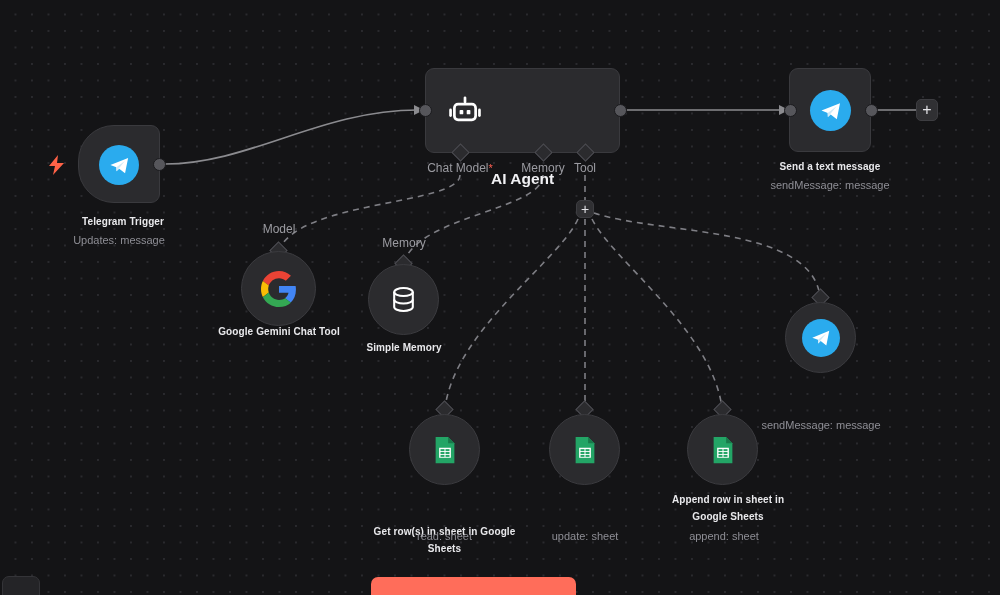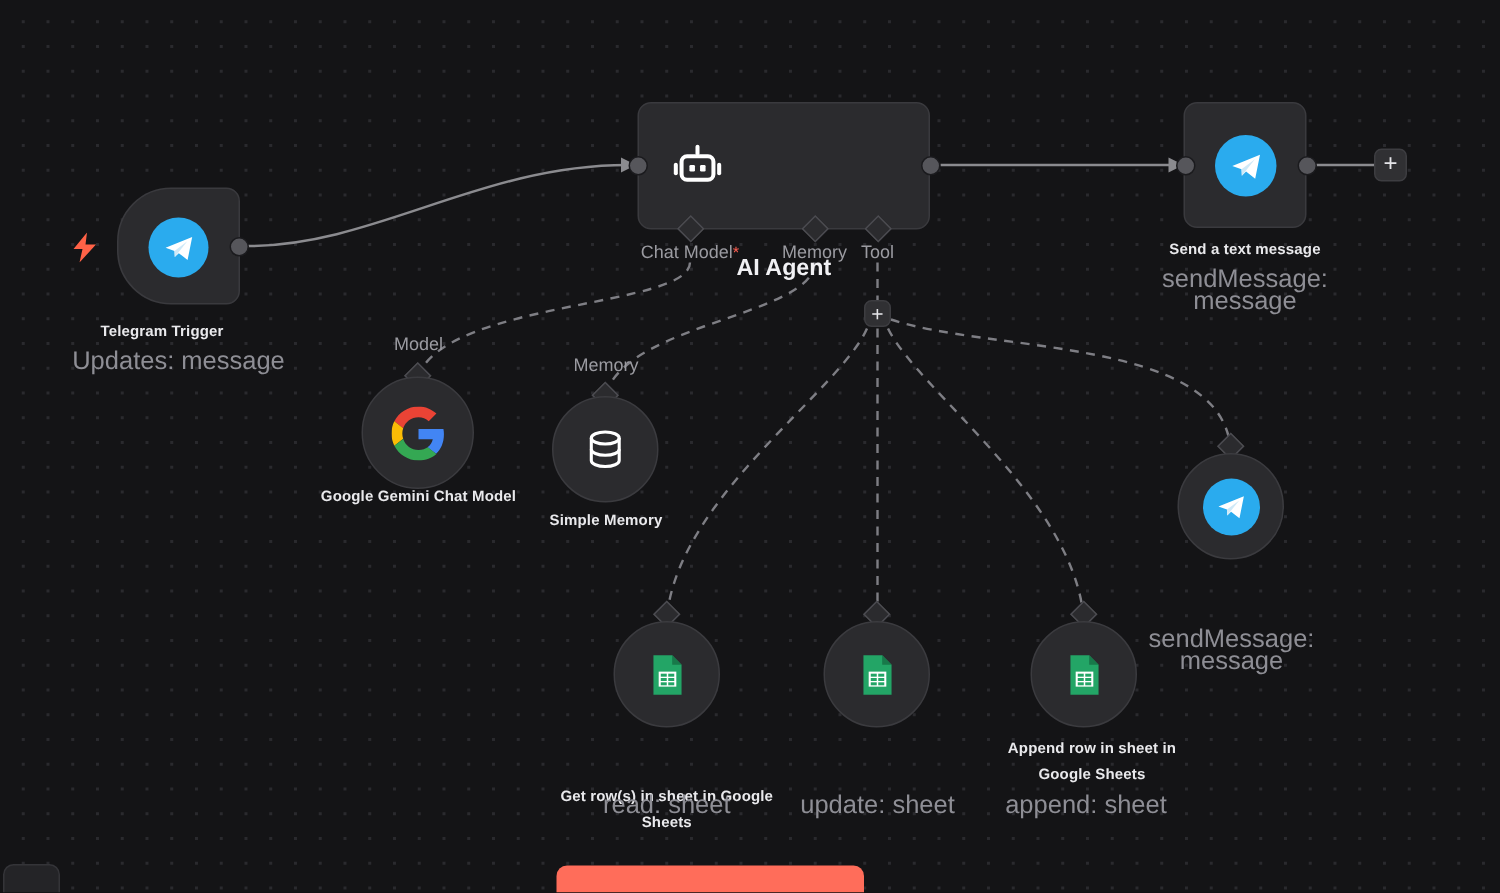--- a/index.html
+++ b/index.html
@@ -92,21 +92,21 @@
     color: #e9e9ec;
     font-size: 10px;
     font-weight: bold;
     line-height: 17px;
     letter-spacing: .1px;
   }
   .node-sub {
     position: absolute;
     text-align: center;
     color: #8e8e95;
-    font-size: 17px;
+    font-size: 11px;
     line-height: 15px;
   }
   .port-label {
     position: absolute;
     color: #9b9ba1;
     font-size: 12px;
     text-align: center;
     white-space: nowrap;
   }
   .req-star { color: #ff5f52; font-size: 11px; }
@@ -207,21 +207,21 @@
 
   <div class="node-rect trigger" style="left:78px; top:125px; width:82px; height:78px;">
     <div class="tg" style="position:absolute; left:20px; top:19px; width:40px; height:40px;">
       <svg width="23" height="23" viewBox="0 0 24 24" aria-hidden="true">
         <path d="M2.5 11.6 L21 4.2 L17.8 20.2 L11.7 15.4 L8.9 18.1 L8.7 13.9 Z" fill="#ffffff"></path>
         <path d="M8.7 13.9 L17.6 7.2 L8.9 18.1 Z" fill="#cfe9f7"></path>
       </svg>
     </div>
   </div>
   <div class="pin" style="left:153px; top:158px;"></div>
-  <div class="node-caption" style="left:18px; top:213px; width:180px;">Telegram Trigger</div>
+  <div class="node-caption" style="left:33px; top:213px; width:180px;">Telegram Trigger</div>
   <div class="node-sub" style="left:29px; top:233px; width:180px;">Updates: message</div>
 
   <div class="node-rect" style="left:425px; top:68px; width:195px; height:85px;">
     <div style="position:absolute; left:22px; top:26px;">
       <svg width="34" height="34" viewBox="0 0 24 24" aria-hidden="true">
         <path d="M12 2 v3" stroke="#ffffff" stroke-width="1.9" fill="none" stroke-linecap="round"></path>
         <rect x="4.5" y="6.5" width="15" height="11" rx="2.6" stroke="#ffffff" stroke-width="1.9" fill="none"></rect>
         <rect x="8.2" y="10.6" width="2.6" height="3" rx="0.6" fill="#ffffff"></rect>
         <rect x="13.2" y="10.6" width="2.6" height="3" rx="0.6" fill="#ffffff"></rect>
         <path d="M1.8 10.5 v4" stroke="#ffffff" stroke-width="1.9" stroke-linecap="round"></path>
@@ -267,21 +267,21 @@
   <div class="port-label" style="left:239px; top:222px; width:80px;">Model</div>
   <div class="diamond" style="left:272px; top:244px;"></div>
   <div class="node-circle" style="left:241px; top:251px; width:75px; height:75px;">
     <svg width="36" height="36" viewBox="0 0 48 48" aria-hidden="true">
       <path fill="#EA4335" d="M24 9.5c3.5 0 6.6 1.2 9.1 3.6l6.8-6.8C35.6 2.4 30.2 0 24 0 14.6 0 6.4 5.4 2.5 13.2l7.9 6.1C12.3 13.6 17.7 9.5 24 9.5z"></path>
       <path fill="#4285F4" d="M46.6 24.6c0-1.6-.15-3.2-.45-4.6H24v9.1h12.7c-.55 2.9-2.2 5.4-4.7 7.1l7.6 5.9c4.45-4.1 7-10.2 7-17.5z"></path>
       <path fill="#FBBC05" d="M10.4 28.7c-.5-1.5-.8-3.05-.8-4.7s.3-3.2.8-4.7l-7.9-6.1C.9 16.4 0 20.1 0 24s.9 7.6 2.5 10.8l7.9-6.1z"></path>
       <path fill="#34A853" d="M24 48c6.5 0 11.9-2.15 15.9-5.8l-7.6-5.9c-2.1 1.4-4.8 2.3-8.3 2.3-6.3 0-11.7-4.1-13.6-9.8l-7.9 6.1C6.4 42.6 14.6 48 24 48z"></path>
     </svg>
   </div>
-  <div class="node-caption" style="left:203px; top:323px; width:152px;">Google Gemini Chat Model</div>
+  <div class="node-caption" style="left:203px; top:323px; width:152px;">Google Gemini Chat Tool</div>
 
   <div class="port-label" style="left:364px; top:236px; width:80px;">Memory</div>
   <div class="diamond" style="left:397px; top:257px;"></div>
   <div class="node-circle" style="left:368px; top:264px; width:71px; height:71px;">
     <svg width="31" height="31" viewBox="0 0 24 24" aria-hidden="true">
       <ellipse cx="12" cy="6.2" rx="7.2" ry="3.1" fill="none" stroke="#ffffff" stroke-width="1.6"></ellipse>
       <path d="M4.8 6.2 v11.6 c0 1.7 3.2 3.1 7.2 3.1 s7.2 -1.4 7.2 -3.1 V6.2" fill="none" stroke="#ffffff" stroke-width="1.6"></path>
       <path d="M4.8 12 c0 1.7 3.2 3.1 7.2 3.1 s7.2 -1.4 7.2 -3.1" fill="none" stroke="#ffffff" stroke-width="1.6"></path>
     </svg>
   </div>

